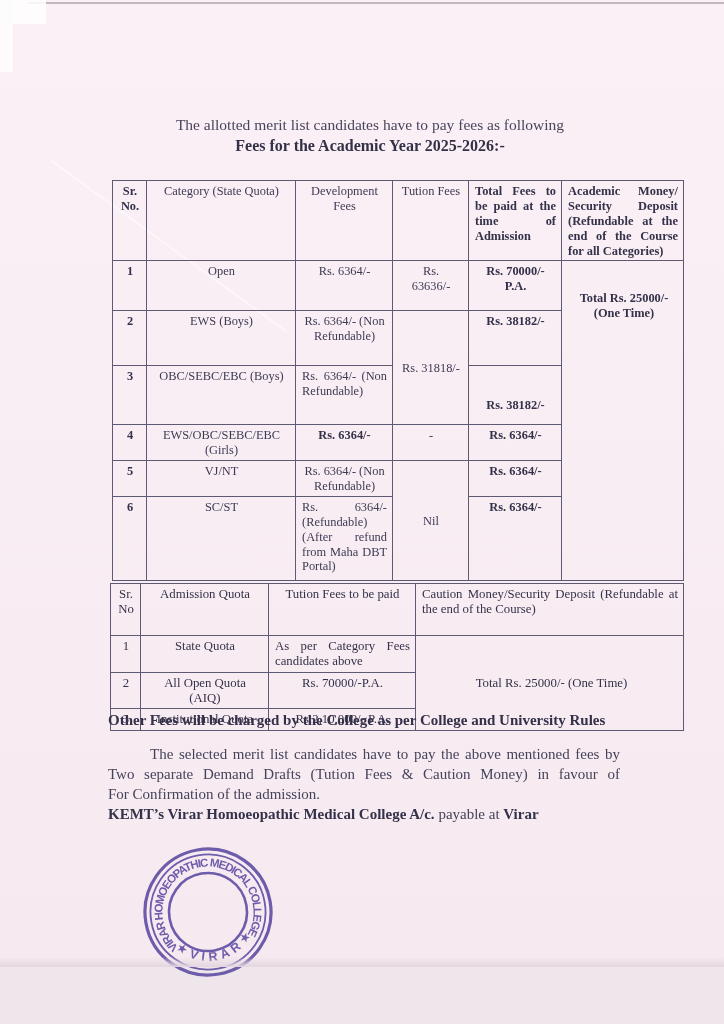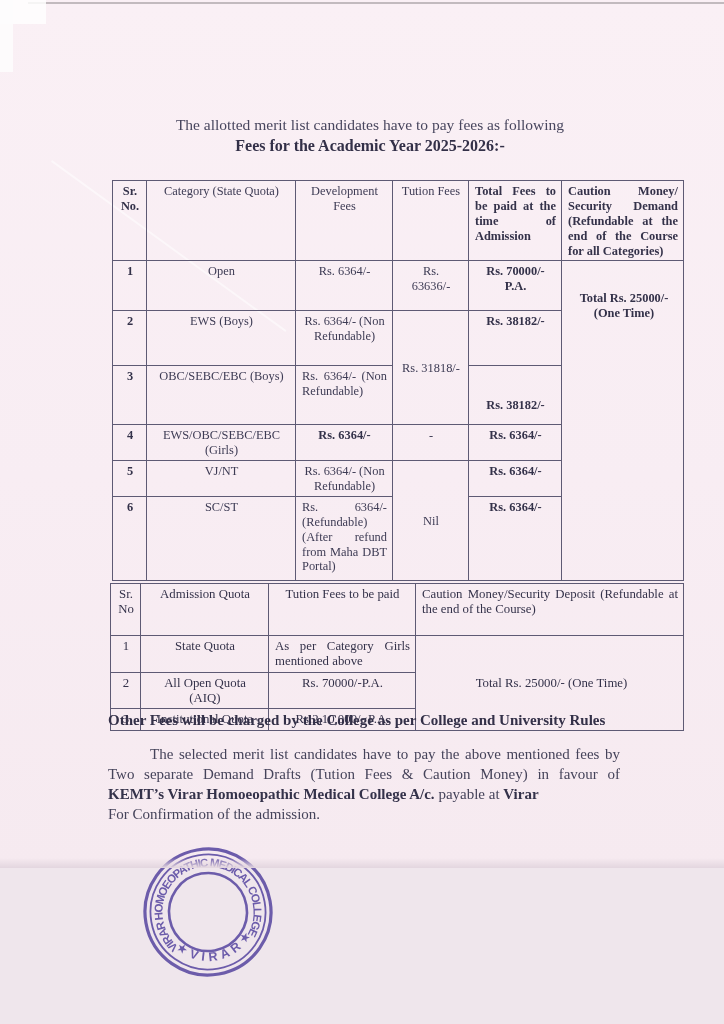--- a/index.html
+++ b/index.html
@@ -1,18 +1,18 @@
 <!DOCTYPE html>
 <html><head>
 <meta charset="utf-8">
 <style>
   html,body{margin:0;padding:0;}
   body{width:724px;height:1024px;overflow:hidden;background:#efe6ec;}
   .page{
-    position:relative;width:724px;height:868px;
+    position:relative;width:724px;height:967px;
     background:linear-gradient(180deg,#faf0f5 0%,#f8edf3 55%,#f6eaf0 100%);
     font-family:"Liberation Serif","DejaVu Serif",serif;
     color:#3d3b54;
   }
   
   .edge-top{position:absolute;left:28px;top:2px;width:696px;height:2px;background:#a9a2a6;opacity:.7;}
   .corner-white{position:absolute;left:0;top:0;width:46px;height:24px;background:#fefefe;opacity:.85;}
   .edge-left{position:absolute;left:0;top:0;width:13px;height:72px;background:#fdfcfd;opacity:.9;}
   .crease{position:absolute;left:52px;top:160px;width:290px;height:2px;background:#ffffff;opacity:.5;
     transform:rotate(36deg);transform-origin:left top;border-radius:2px;}
@@ -68,21 +68,21 @@
         <col style="width:93px">
         <col style="width:122px">
     </colgroup>
     <tbody>
         <tr style="height:78px">
       <th class="b">Sr. No.</th>
       <th>Category (State Quota)</th>
       <th>Development Fees</th>
       <th>Tution Fees</th>
       <th class="b j">Total Fees to be paid at the time of Admission</th>
-      <th class="b j">Caution Money/ Security Demand (Refundable at the end of the Course for all Categories)</th>
+      <th class="b j">Academic Money/ Security Deposit (Refundable at the end of the Course for all Categories)</th>
     </tr>
     <tr style="height:50px">
       <td class="b">1</td>
       <td>Open</td>
       <td>Rs. 6364/-</td>
       <td class="pre">Rs.
 63636/-</td>
       <td class="b">Rs. 70000/- P.A.</td>
       <td class="b cautionCell" rowspan="6">Total Rs. 25000/- (One Time)</td>
     </tr>
@@ -132,43 +132,43 @@
     <tbody>
         <tr style="height:52px">
       <th>Sr. No</th>
       <th>Admission Quota</th>
       <th>Tution Fees to be paid</th>
       <th class="j">Caution Money/Security Deposit (Refundable at the end of the Course)</th>
     </tr>
     <tr style="height:29px">
       <td>1</td>
       <td>State Quota</td>
-      <td class="j">As per Category Girls mentioned above</td>
+      <td class="j">As per Category Fees candidates above</td>
       <td class="cautionCell2" rowspan="3">Total Rs. 25000/- (One Time)</td>
     </tr>
     <tr style="height:18px">
       <td>2</td>
       <td>All Open Quota (AIQ)</td>
       <td>Rs. 70000/-P.A.</td>
     </tr>
     <tr style="height:18px">
       <td>3</td>
       <td>Institutional Quota</td>
       <td>Rs.2,10,000/- P.A.</td>
     </tr>
   </tbody>
     </table>
 
   <div class="otherFees">Other Fees will be charged by the College as per College and University Rules</div>
 
   <div class="para">
     <div class="pline jl indent">The selected merit list candidates have to pay the above mentioned fees by</div>
     <div class="pline jl">Two separate Demand Drafts (Tution Fees &amp; Caution Money) in favour of</div>
+    <div class="pline">For Confirmation of the admission.</div>
     <div class="pline"><span class="b">KEMT’s Virar Homoeopathic Medical College A/c.</span><span> payable at </span><span class="b">Virar</span></div>
-    <div class="pline">For Confirmation of the admission.</div>
   </div>
 
   <svg class="stamp" viewBox="-72 -72 144 144" xmlns="http://www.w3.org/2000/svg">
     <g transform="rotate(-10)" stroke="#5a49a2" fill="none">
       <circle r="63" stroke-width="3.2"></circle>
       <circle r="57.5" stroke-width="1.8"></circle>
       <circle r="39" stroke-width="2.6"></circle>
       <path id="arcTop" d="M -32.17 32.17 A 45.5 45.5 0 1 1 32.17 32.17" stroke="none"></path>
       <path id="arcBottom" d="M -44.4 20.7 A 49 49 0 0 0 44.4 20.7" stroke="none"></path>
       <text font-family="Liberation Sans, DejaVu Sans, sans-serif" font-size="11.5" font-weight="bold" fill="#5a49a2" stroke="none" text-anchor="middle">

